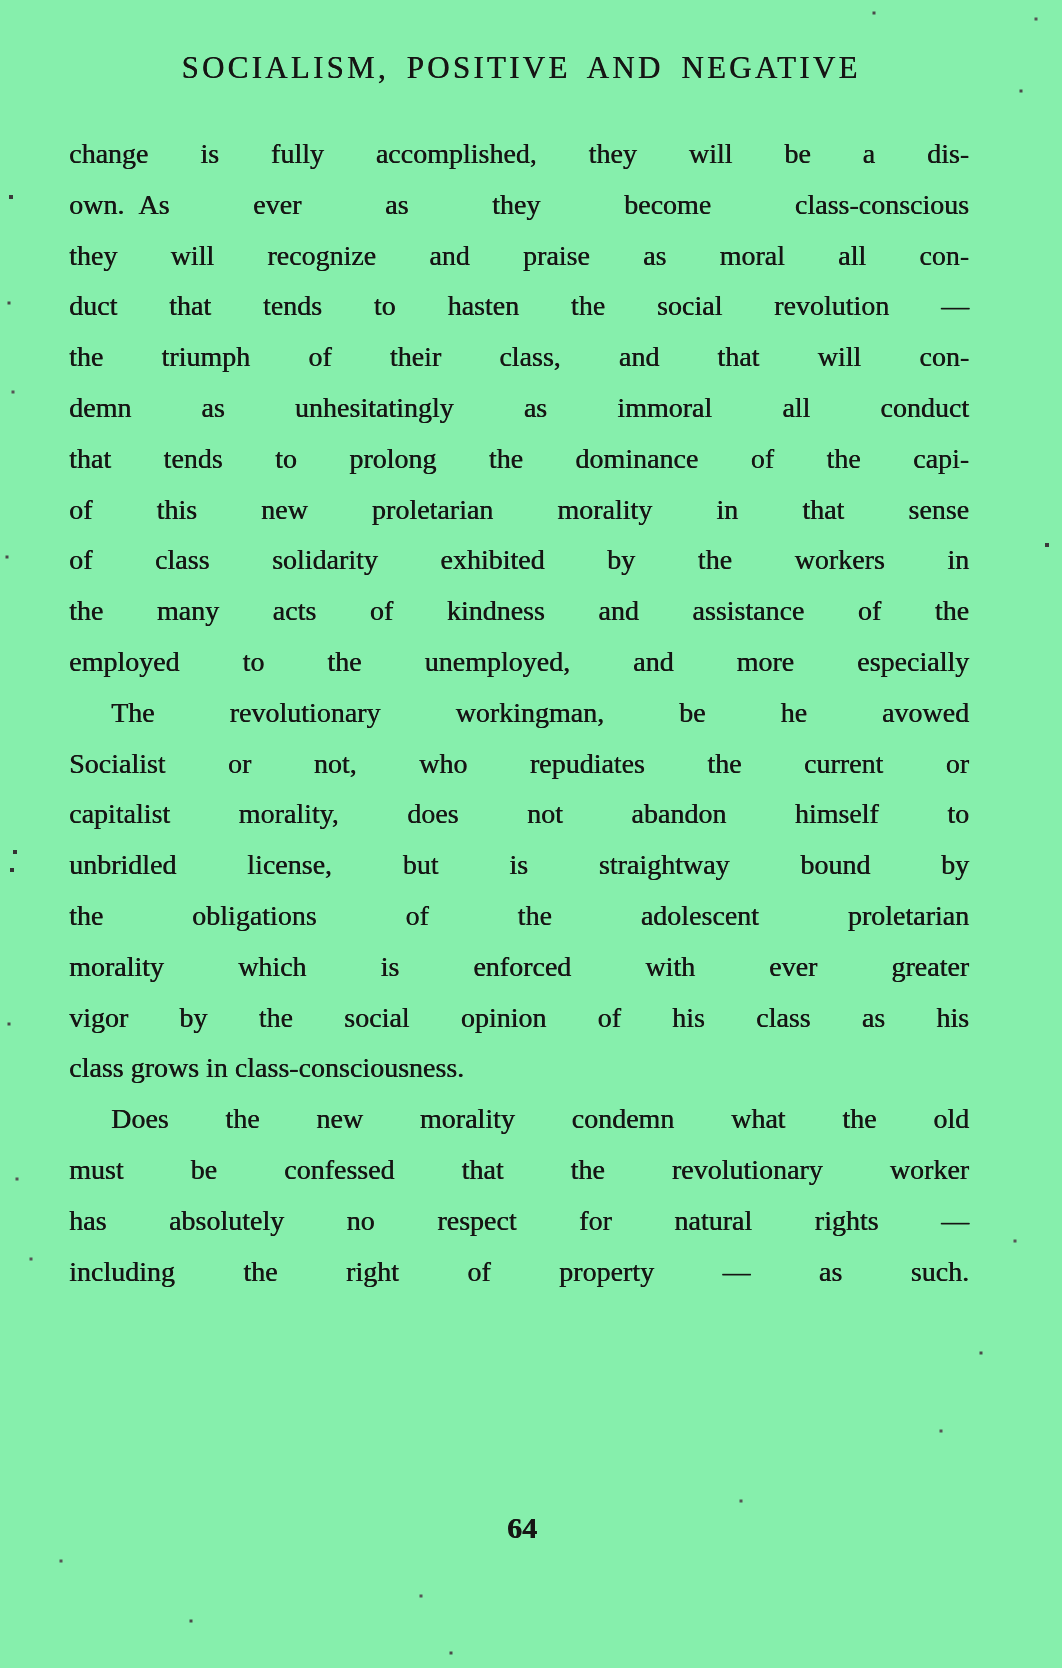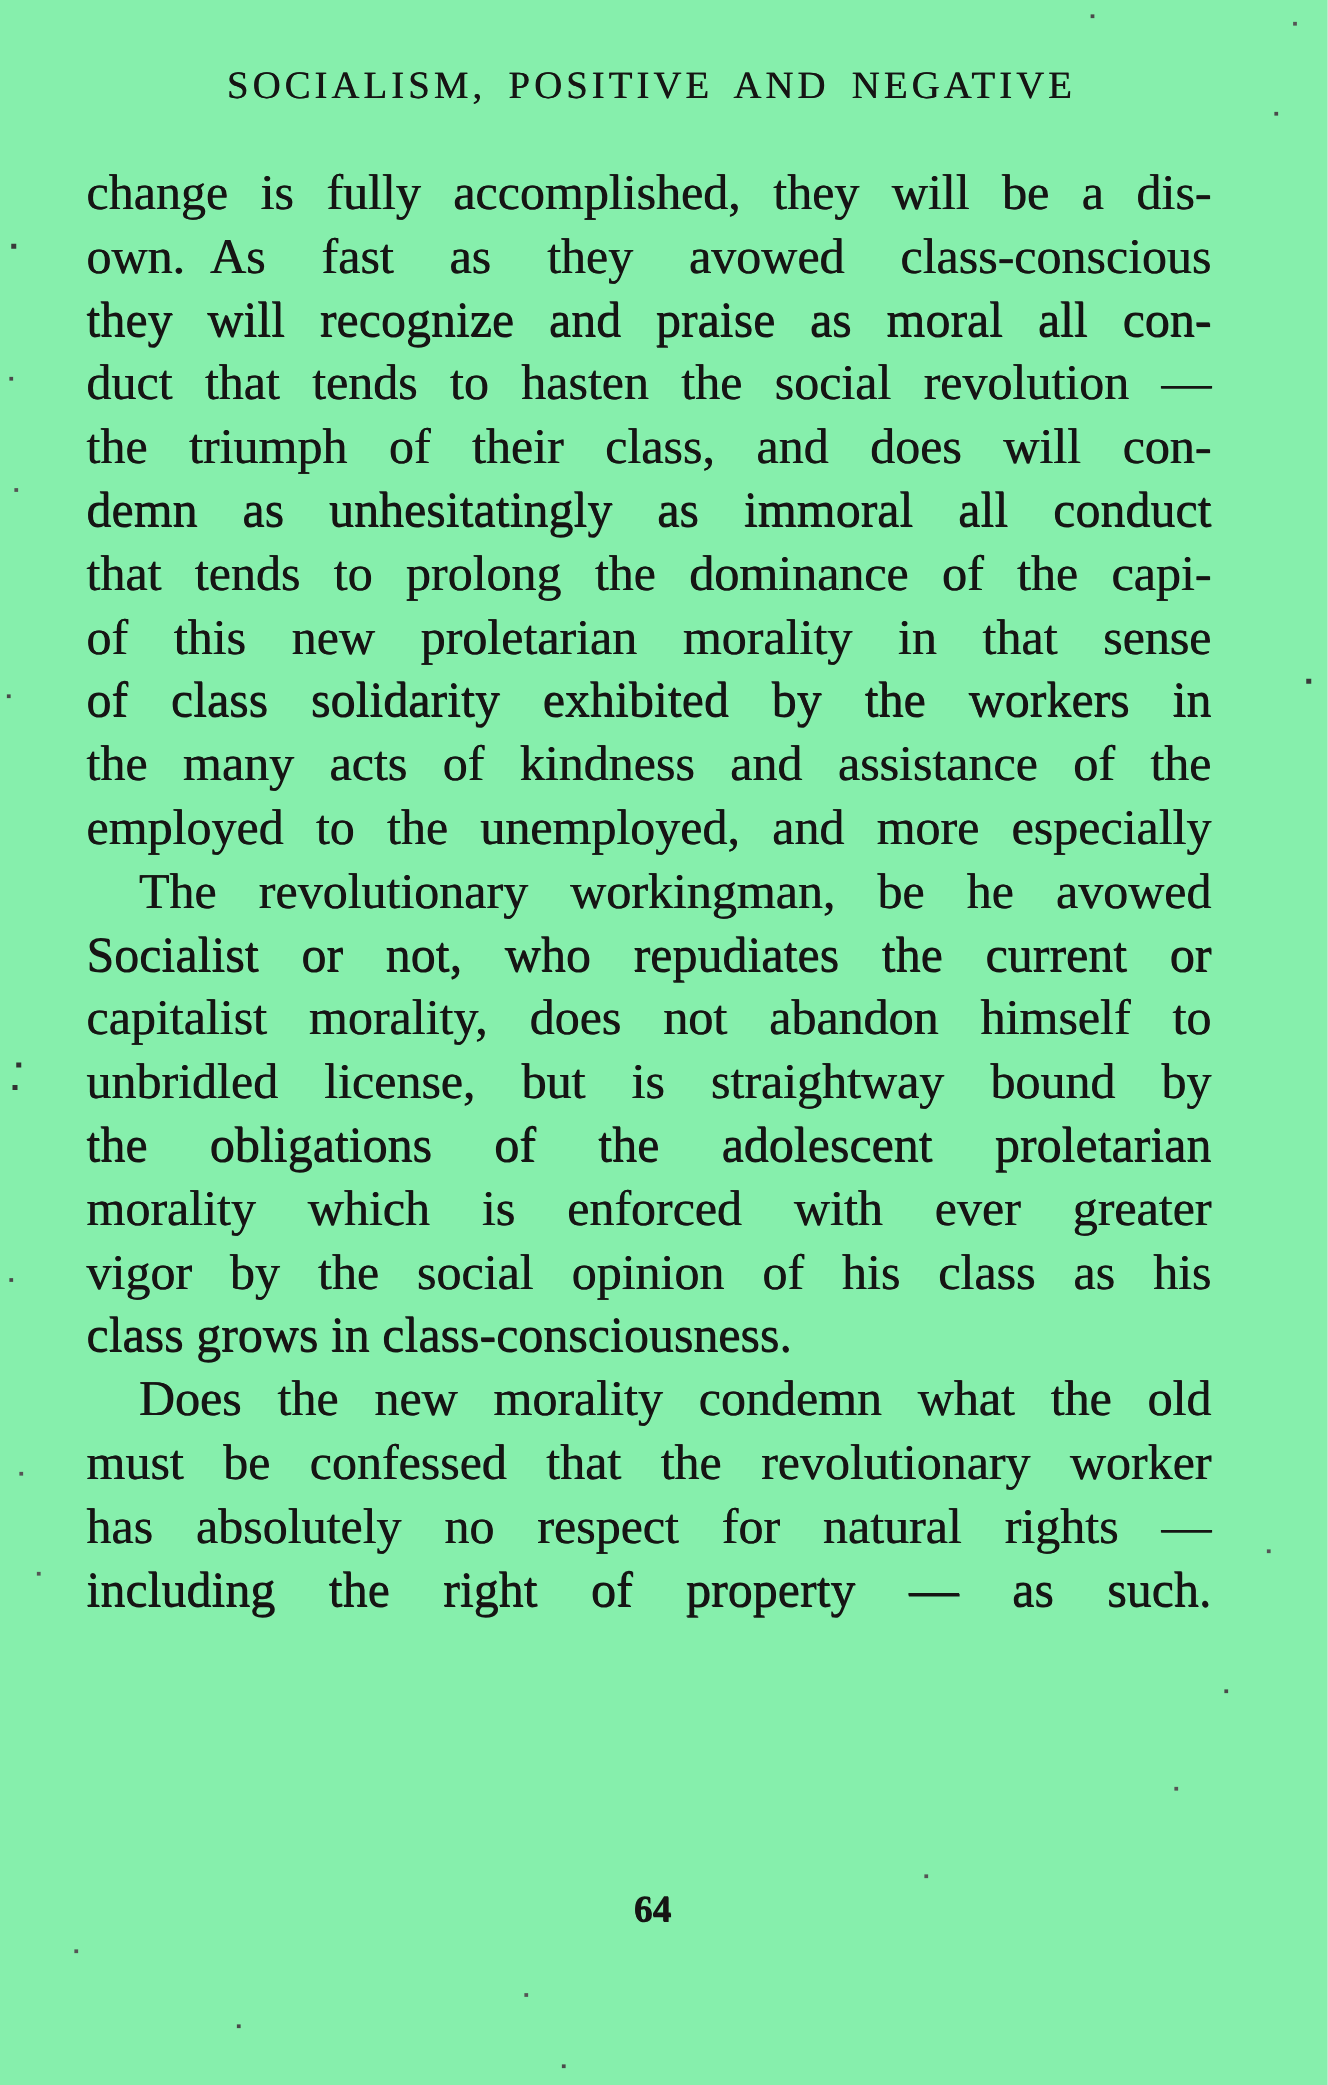--- a/index.html
+++ b/index.html
@@ -25,21 +25,21 @@
     letter-spacing: 0.105em;
     word-spacing: 0.22em;
     text-shadow: 0.4px 0.3px 0 currentColor;
     white-space: nowrap;
   }
   .body-text {
     position: absolute;
     top: 129px;
     left: 69px;
     width: 900px;
-    font-size: 40px;
+    font-size: 28px;
     line-height: 50.8px;
     text-shadow: 0.45px 0.3px 0 currentColor;
   }
   .line {
     text-align: justify;
     text-align-last: justify;
     white-space: normal;
     height: 50.8px;
     overflow: visible;
   }
@@ -88,24 +88,24 @@
   }
 </style>
 </head>
 <body>
 
 <div class="page">
   <div class="running-header">SOCIALISM, POSITIVE AND NEGATIVE</div>
 
   <div class="body-text">
       <div class="line">change is fully accomplished, they will be a dis-</div>
-      <div class="line">own. As fast as they avowed class-conscious</div>
+      <div class="line">own. As ever as they become class-conscious</div>
       <div class="line">they will recognize and praise as moral all con-</div>
       <div class="line">duct that tends to hasten the social revolution —</div>
-      <div class="line">the triumph of their class, and does will con-</div>
+      <div class="line">the triumph of their class, and that will con-</div>
       <div class="line">demn as unhesitatingly as immoral all conduct</div>
       <div class="line">that tends to prolong the dominance of the capi-</div>
       <div class="line">of this new proletarian morality in that sense</div>
       <div class="line">of class solidarity exhibited by the workers in</div>
       <div class="line">the many acts of kindness and assistance of the</div>
       <div class="line">employed to the unemployed, and more especially</div>
       <div class="line indent">The revolutionary workingman, be he avowed</div>
       <div class="line">Socialist or not, who repudiates the current or</div>
       <div class="line">capitalist morality, does not abandon himself to</div>
       <div class="line">unbridled license, but is straightway bound by</div>

